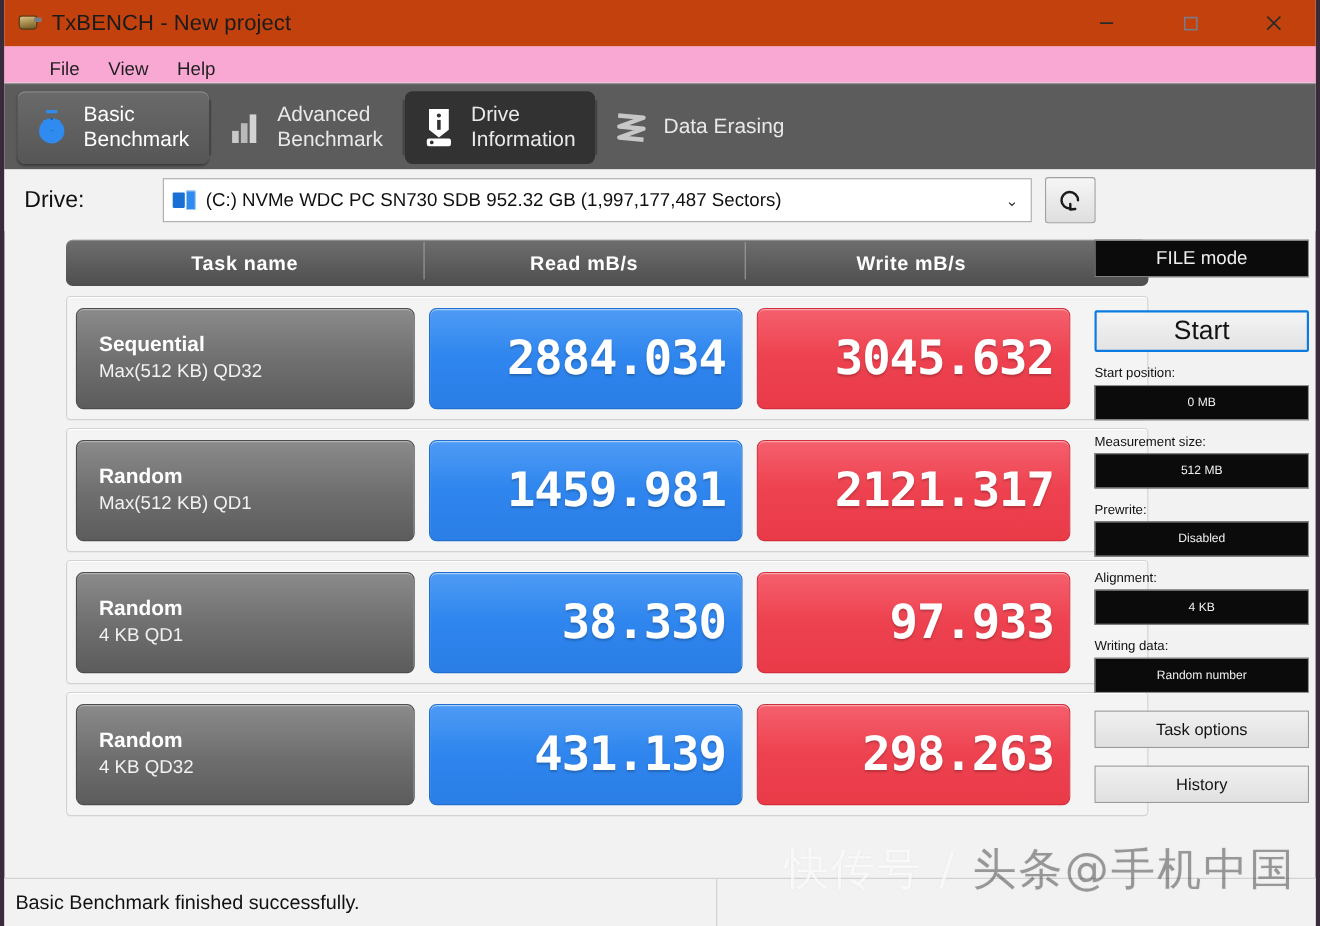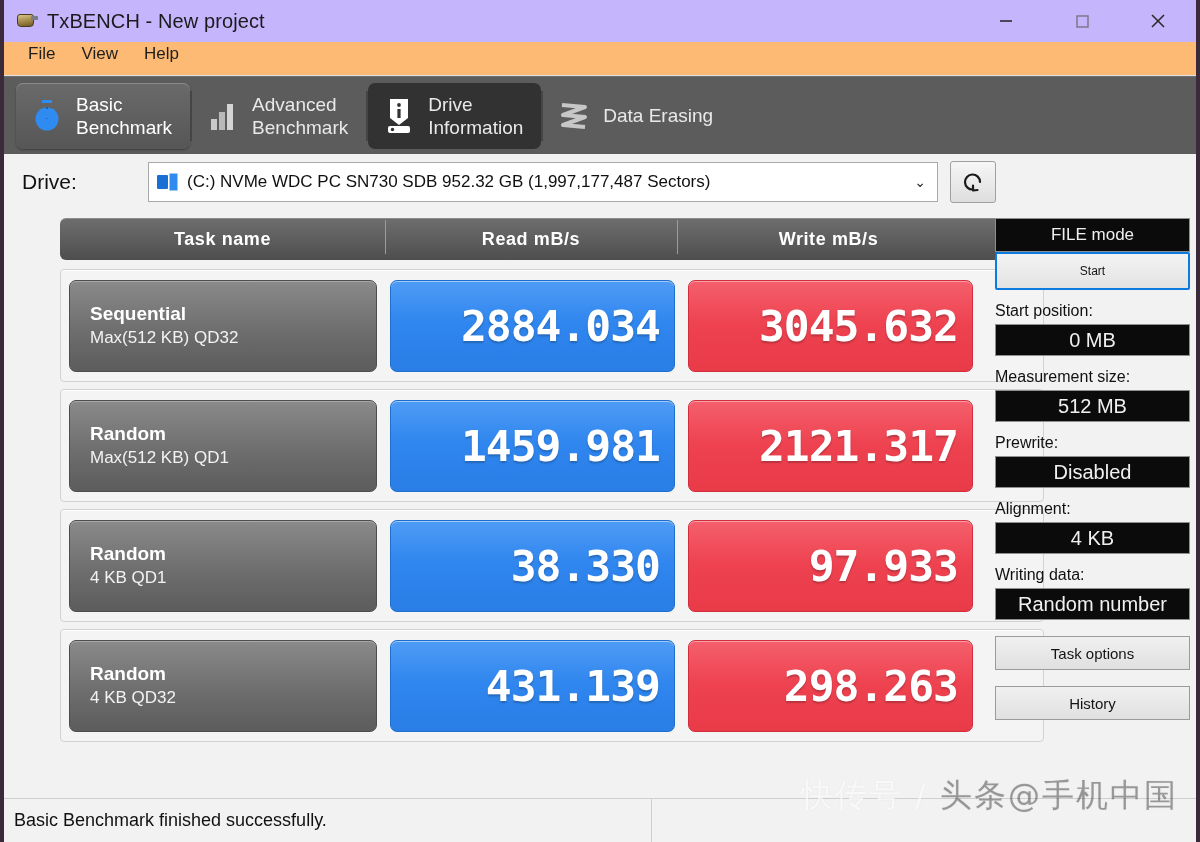--- a/index.html
+++ b/index.html
@@ -20,21 +20,21 @@
     display: flex;
     flex-direction: column;
     position: relative;
     border-left: 4px solid #3a2a3a;
     border-right: 4px solid #3a2a3a;
   }
 
   
   .titlebar {
     height: 42px;
-    background: #c4b5fd;
+    background: #c2410c;
     display: flex;
     align-items: center;
     flex: 0 0 auto;
     position: relative;
   }
   .app-icon {
     width: 22px; height: 20px;
     margin-left: 12px; margin-right: 9px;
     position: relative;
     flex: 0 0 auto;
@@ -72,24 +72,24 @@
     display: flex;
     align-items: center;
     justify-content: center;
     cursor: default;
   }
   .winbtn svg { display: block; }
 
   
   .menubar {
     height: 34px;
-    background: #fdba74;
-    display: flex;
-    align-items: flex-start;
-    padding-left: 14px;
+    background: #f9a8d4;
+    display: flex;
+    align-items: flex-end;
+    padding-left: 31px;
     gap: 6px;
     flex: 0 0 auto;
     border-bottom: 1px solid #e2e2e2;
   }
   .menuitem {
     font-size: 17px;
     color: #1f1f1f;
     padding: 2px 10px;
     cursor: default;
   }
@@ -326,40 +326,41 @@
     margin-top: 8px;
     background: #0b0b0b;
     border: 1px solid #8f8f8f;
     color: #efefef;
     font-size: 17px;
     display: flex; align-items: center; justify-content: center;
     cursor: default;
   }
   .start-btn {
     height: 38px;
+    margin-top: 30px;
     background: linear-gradient(180deg,#f4f4f4,#e3e3e3);
     border: 2px solid #0d7ae0;
     border-radius: 2px;
     color: #131313;
+    font-size: 24px;
+    display: flex; align-items: center; justify-content: center;
+    cursor: default;
+  }
+  .fld-label {
     font-size: 12px;
-    display: flex; align-items: center; justify-content: center;
-    cursor: default;
-  }
-  .fld-label {
-    font-size: 16px;
     color: #111;
     margin-top: 12px;
     margin-bottom: 4px;
   }
   .fld-box {
     height: 32px;
     background: #0b0b0b;
     border: 1px solid #8f8f8f;
     color: #f0f0f0;
-    font-size: 20px;
+    font-size: 11px;
     display: flex; align-items: center; justify-content: center;
     cursor: default;
   }
   .opt-btn {
     height: 34px;
     margin-top: 16px;
     background: linear-gradient(180deg,#f0f0f0,#e0e0e0);
     border: 1px solid #9b9b9b;
     color: #141414;
     font-size: 15px;
@@ -387,21 +388,21 @@
     height: 44px;
     border-left: 1px solid #cfcfcf;
     flex: 0 0 auto;
   }
 
   
   .watermark {
     position: absolute;
     right: 18px;
     bottom: 24px;
-    font-size: 32px;
+    font-size: 40px;
     color: rgba(255,255,255,.72);
     letter-spacing: 2px;
     white-space: nowrap;
     pointer-events: none;
     text-shadow: 0 0 2px rgba(0,0,0,.06);
     font-family: "DejaVu Sans", sans-serif;
   }
   .watermark .wm2 { color: rgba(40,40,40,.42); }
 </style>
 </head>

